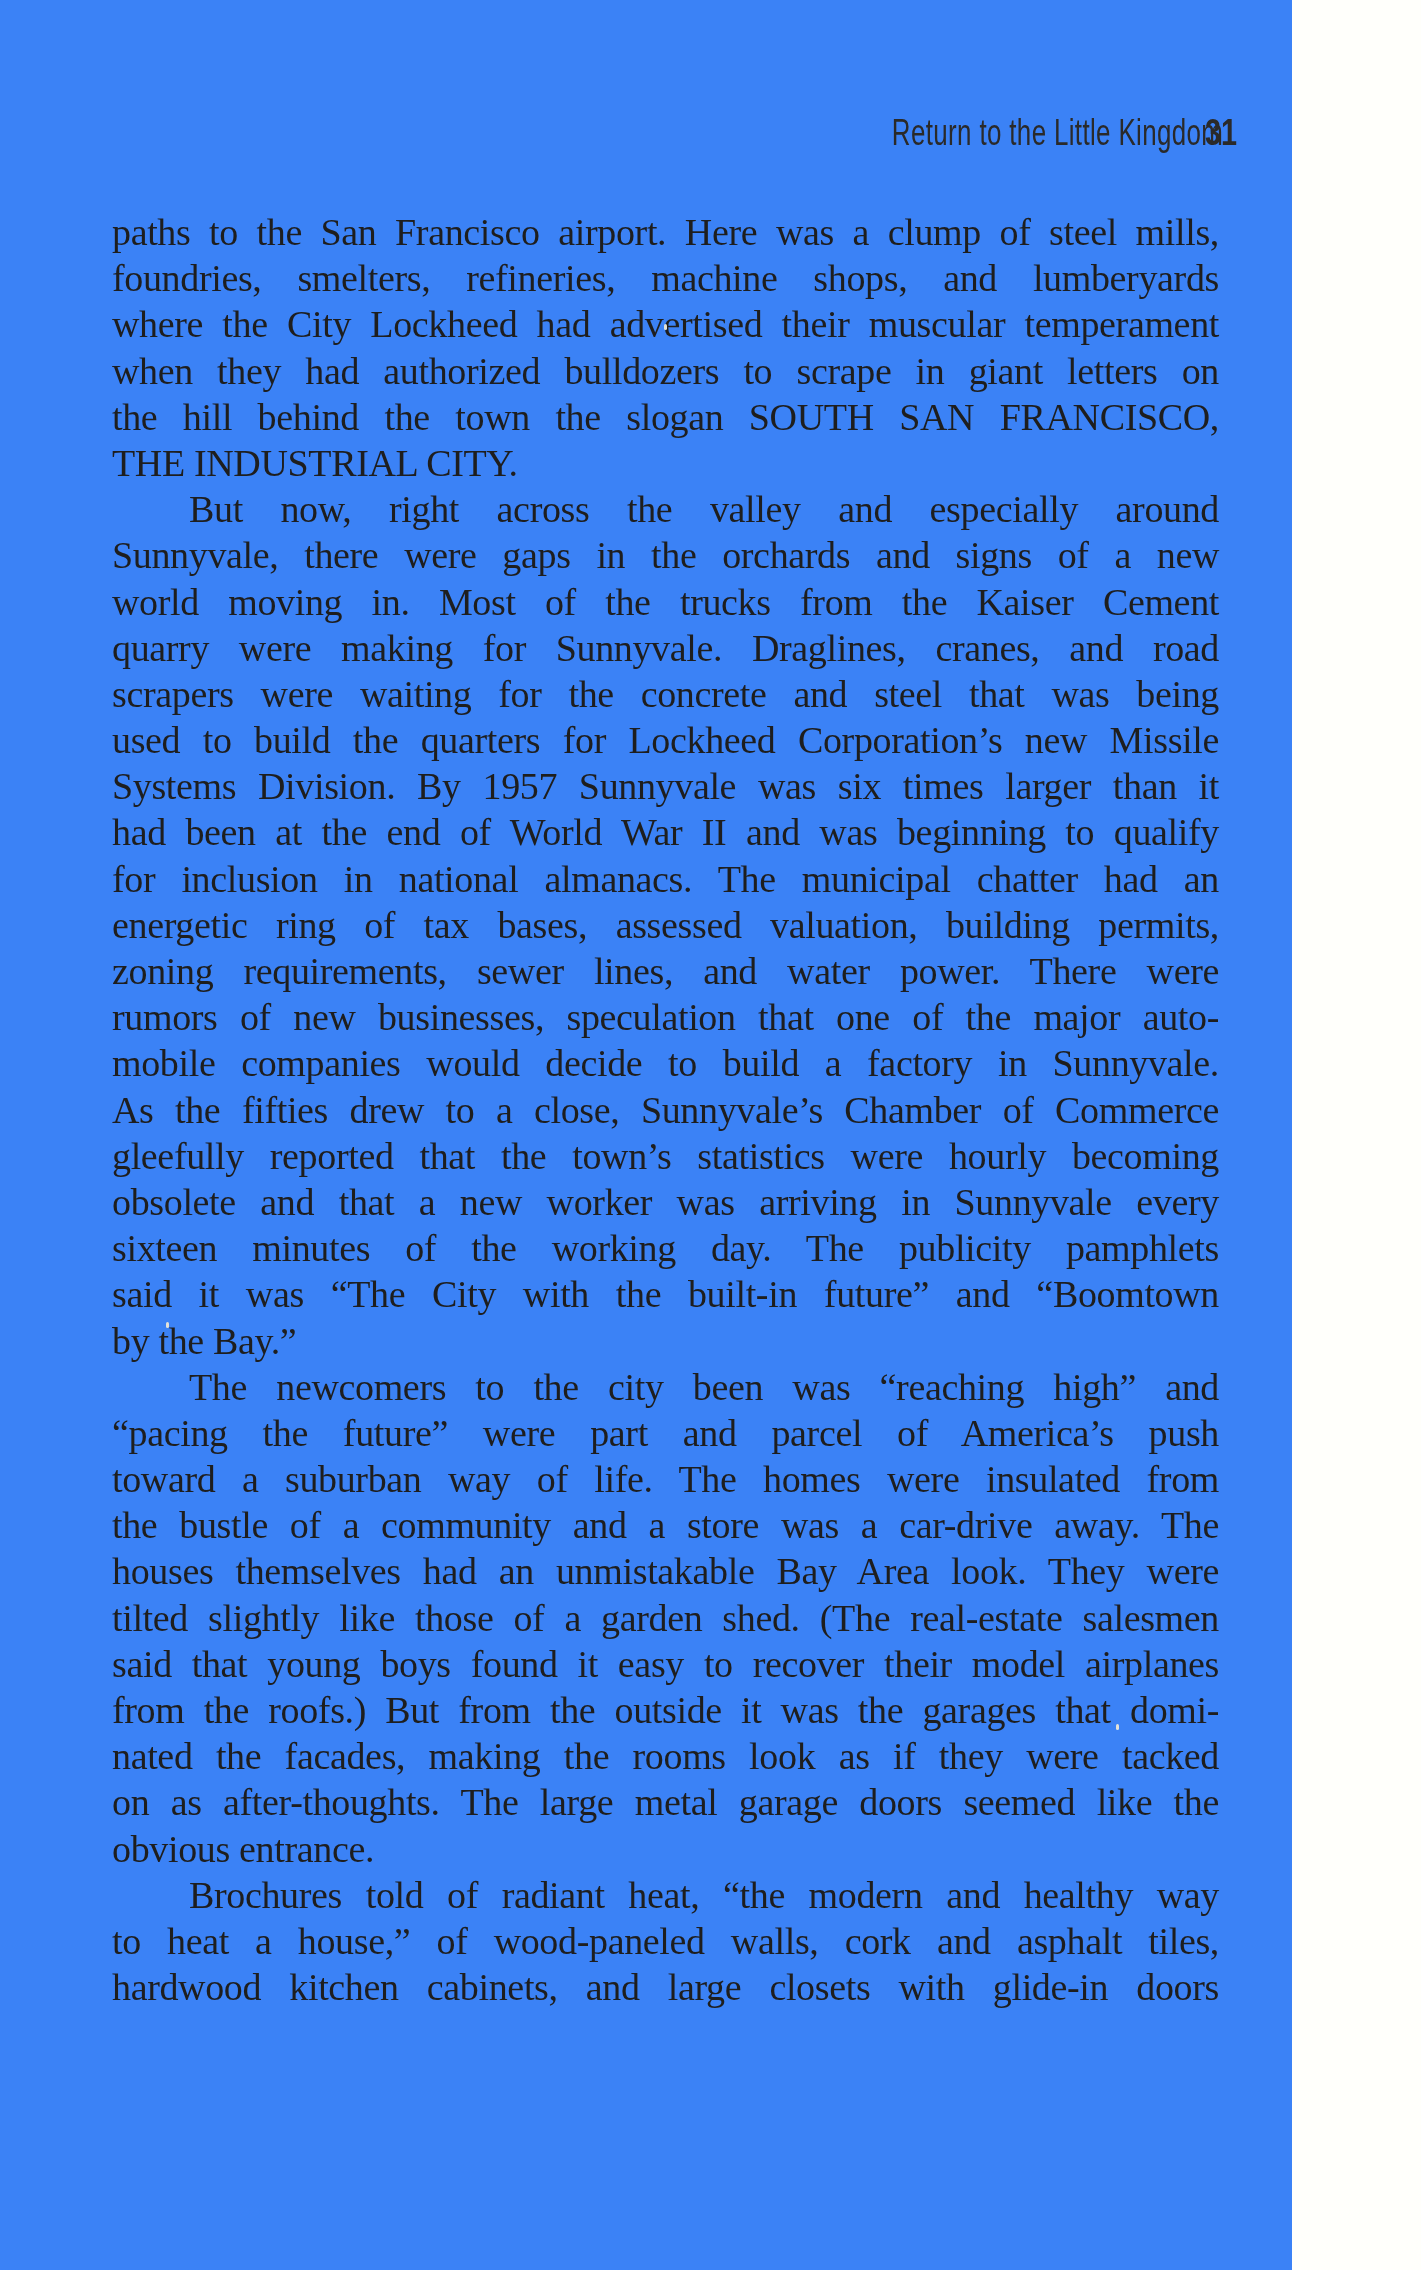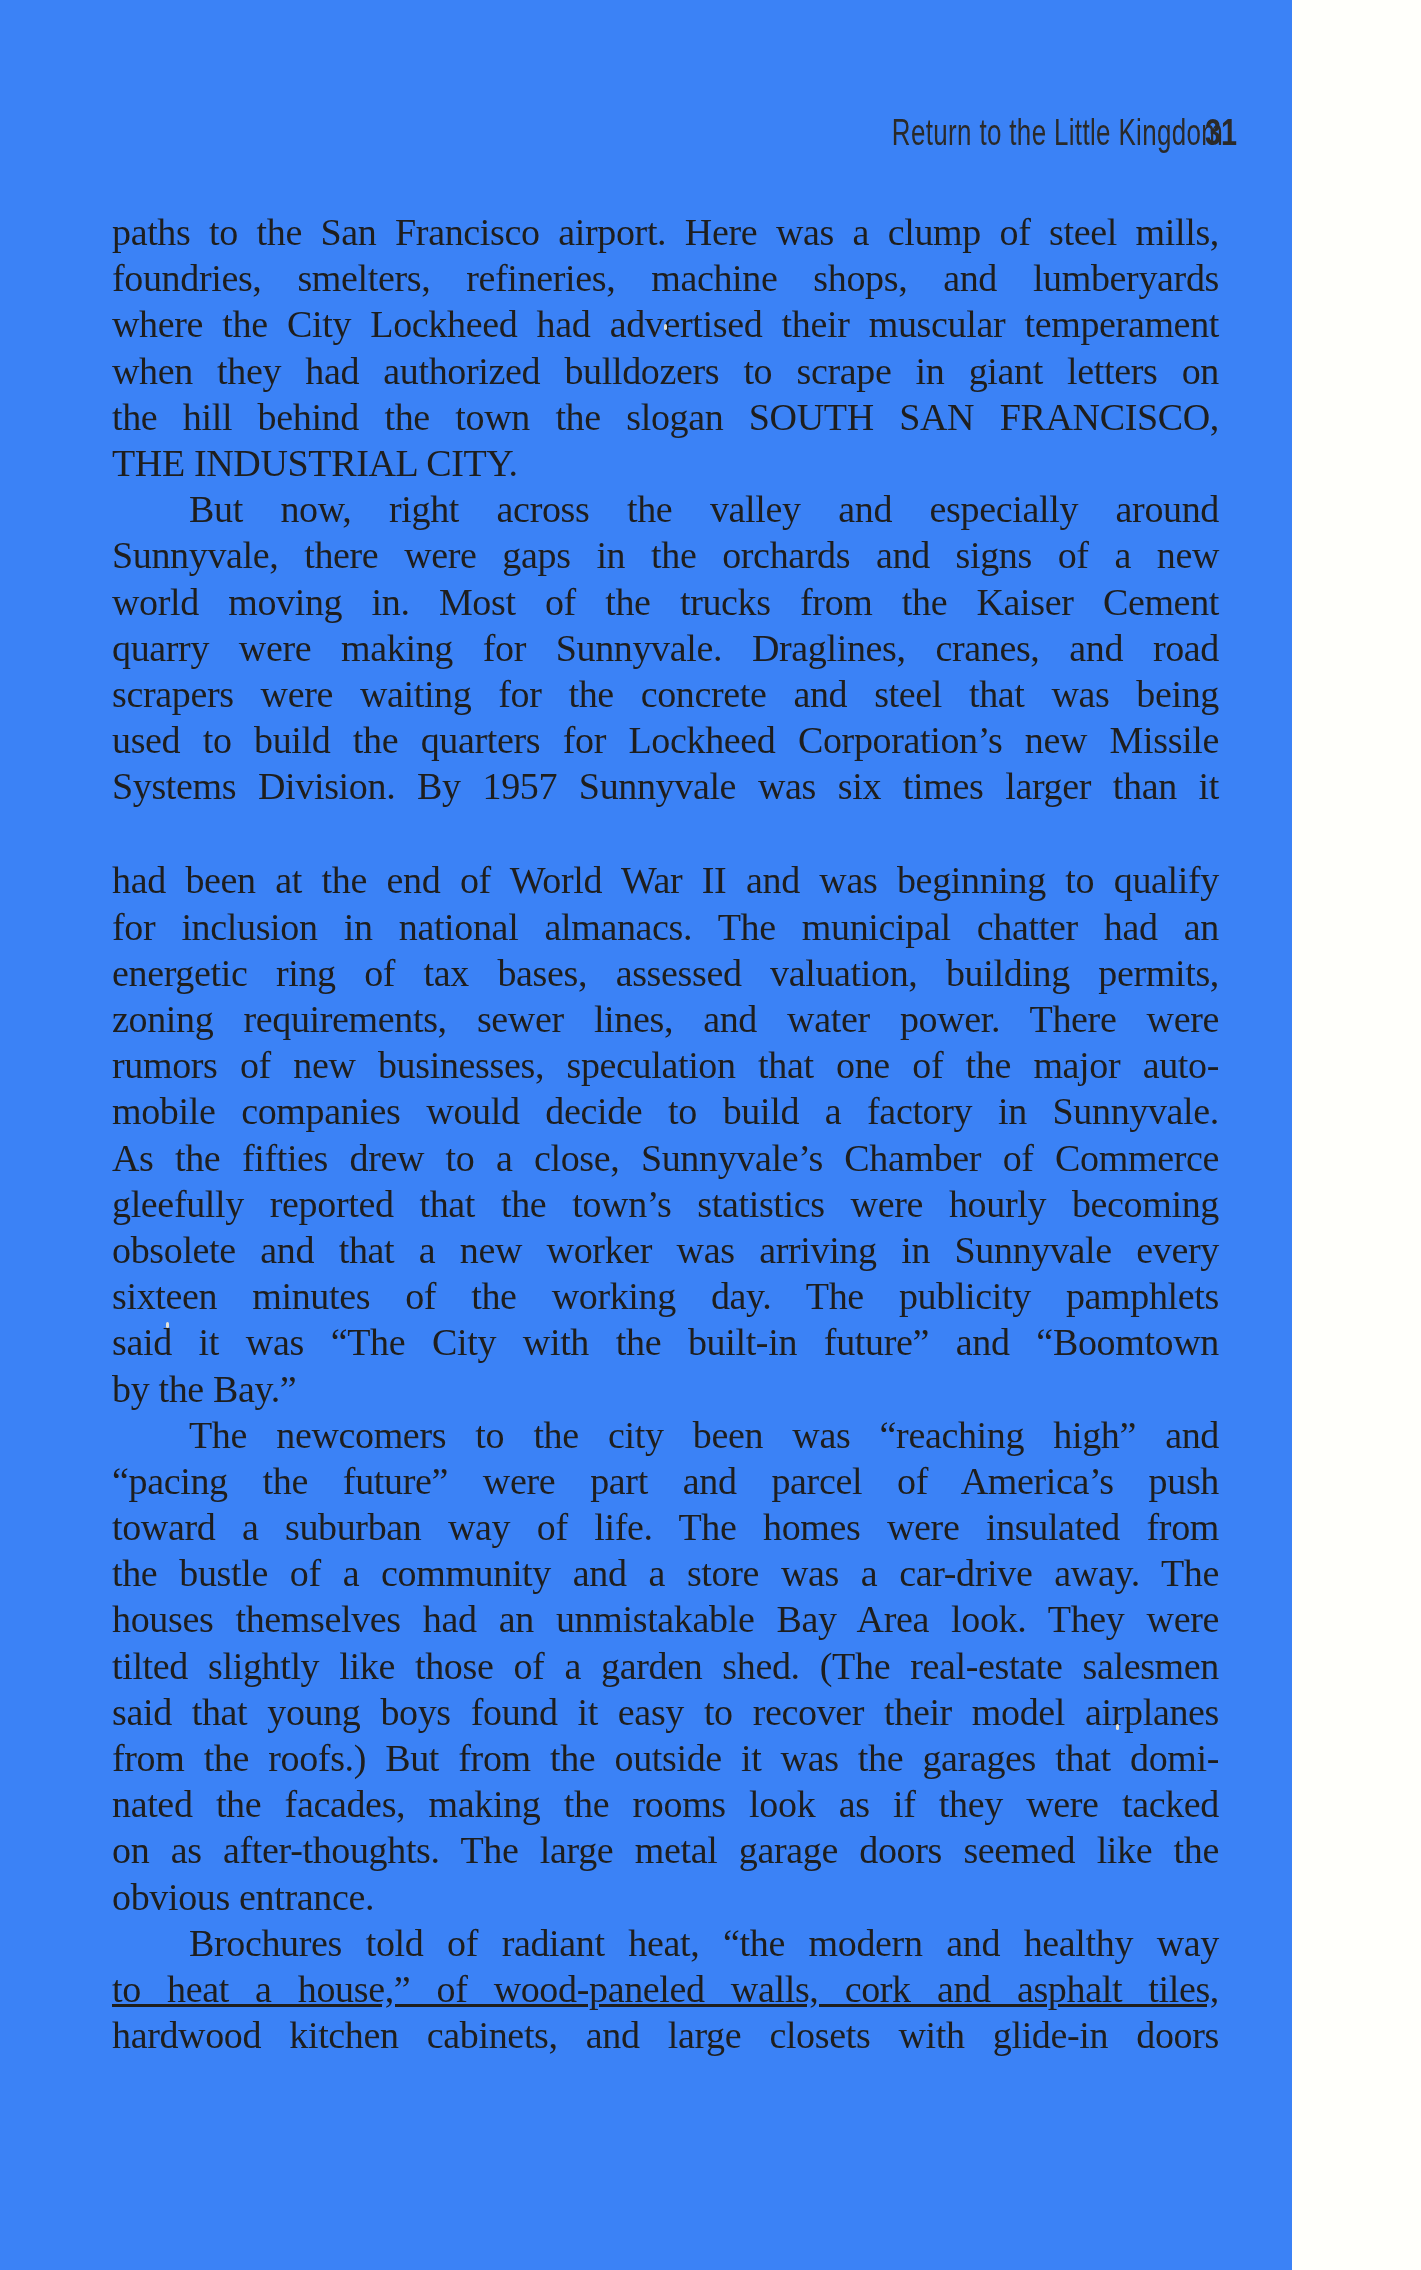--- a/index.html
+++ b/index.html
@@ -100,21 +100,21 @@
         <span class="line last" style="display: block;">THE INDUSTRIAL CITY.</span>
       </div>
       <div>
         <span class="line indent" style="display: block;">But now, right across the valley and especially around</span>
         <span class="line" style="display: block;">Sunnyvale, there were gaps in the orchards and signs of a new</span>
         <span class="line" style="display: block;">world moving in. Most of the trucks from the Kaiser Cement</span>
         <span class="line" style="display: block;">quarry were making for Sunnyvale. Draglines, cranes, and road</span>
         <span class="line" style="display: block;">scrapers were waiting for the concrete and steel that was being</span>
         <span class="line" style="display: block;">used to build the quarters for Lockheed Corporation’s new Missile</span>
         <span class="line" style="display: block;">Systems Division. By 1957 Sunnyvale was six times larger than it</span>
-        <span class="line" style="display: block; margin-top: 48px;">had been at the end of World War II and was beginning to qualify</span>
+        <span class="line" style="display: block;">had been at the end of World War II and was beginning to qualify</span>
         <span class="line" style="display: block;">for inclusion in national almanacs. The municipal chatter had an</span>
         <span class="line" style="display: block;">energetic ring of tax bases, assessed valuation, building permits,</span>
         <span class="line" style="display: block;">zoning requirements, sewer lines, and water power. There were</span>
         <span class="line" style="display: block;">rumors of new businesses, speculation that one of the major auto-</span>
         <span class="line" style="display: block;">mobile companies would decide to build a factory in Sunnyvale.</span>
         <span class="line" style="display: block;">As the fifties drew to a close, Sunnyvale’s Chamber of Commerce</span>
         <span class="line" style="display: block;">gleefully reported that the town’s statistics were hourly becoming</span>
         <span class="line" style="display: block;">obsolete and that a new worker was arriving in Sunnyvale every</span>
         <span class="line" style="display: block;">sixteen minutes of the working day. The publicity pamphlets</span>
         <span class="line" style="display: block;">said it was “The City with the built-in future” and “Boomtown</span>
@@ -128,21 +128,21 @@
         <span class="line" style="display: block;">houses themselves had an unmistakable Bay Area look. They were</span>
         <span class="line" style="display: block;">tilted slightly like those of a garden shed. (The real-estate salesmen</span>
         <span class="line" style="display: block;">said that young boys found it easy to recover their model airplanes</span>
         <span class="line" style="display: block;">from the roofs.) But from the outside it was the garages that domi-</span>
         <span class="line" style="display: block;">nated the facades, making the rooms look as if they were tacked</span>
         <span class="line" style="display: block;">on as after-thoughts. The large metal garage doors seemed like the</span>
         <span class="line last" style="display: block;">obvious entrance.</span>
       </div>
       <div>
         <span class="line indent" style="display: block;">Brochures told of radiant heat, “the modern and healthy way</span>
-        <span class="line" style="display: block; text-decoration: underline;">to heat a house,” of wood-paneled walls, cork and asphalt tiles,</span>
+        <span class="line" style="display: block;">to heat a house,” of wood-paneled walls, cork and asphalt tiles,</span>
         <span class="line" style="display: block;">hardwood kitchen cabinets, and large closets with glide-in doors</span>
       </div>
     </div>
 
   <div class="scan-speck" style="left:664px; top:324px;"></div>
   <div class="scan-speck" style="left:166px; top:1322px;"></div>
   <div class="scan-speck" style="left:1116px; top:1724px;"></div>
 </div>
 
 </body></html>

